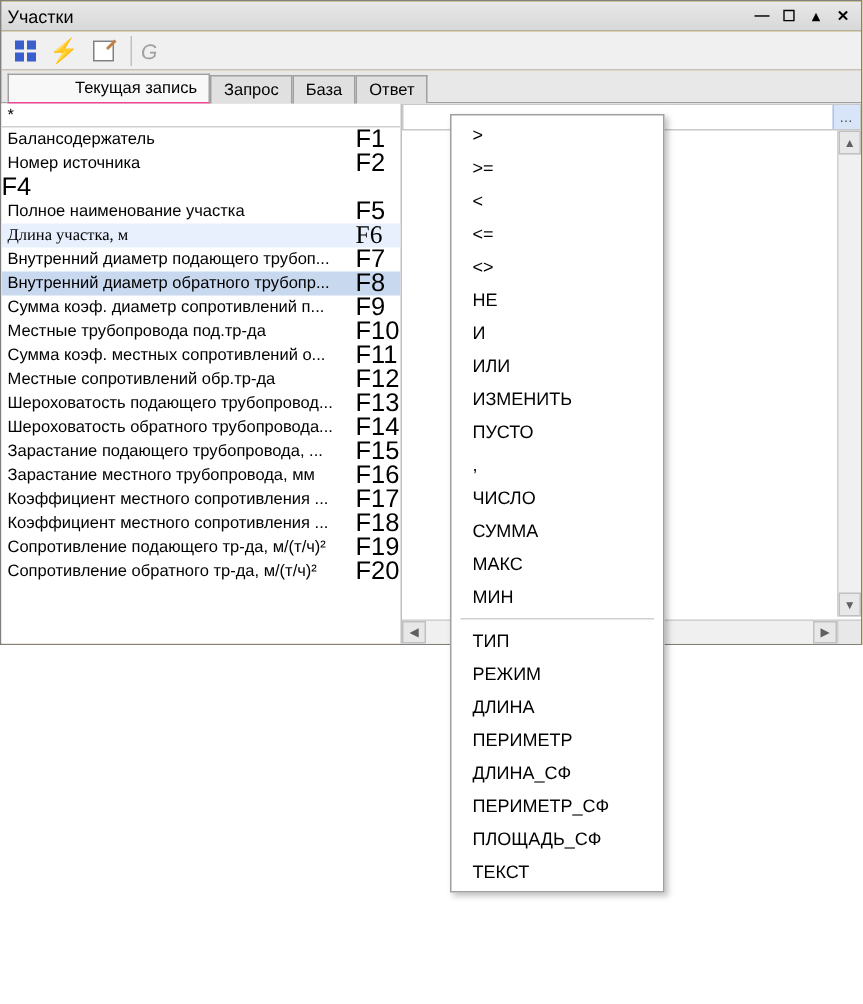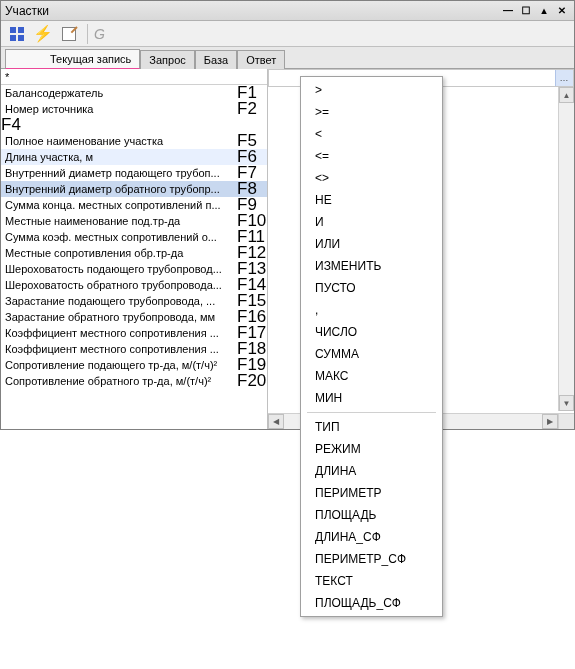--- a/index.html
+++ b/index.html
@@ -100,21 +100,21 @@
     text-overflow: ellipsis;
     font-size: 11px;
     color: #000;
   }
   .row .fld {
     width: 30px;
     text-align: left;
     font-size: 17px;
     color: #000;
   }
-  .row.hover { background: #e8f0fe; }
+  .row.hover { background: #e8f0fe; font-family: Liberation Serif, serif; }
   .row.selected { background: #c8d8ef; }
   .divider-row { border-bottom: 1px solid #d0d0d0; }
   .right-pane {
     flex: 1;
     position: relative;
     background: #fff;
   }
   .input-row {
     height: 18px;
     border: 1px solid #c8c8c8;
@@ -289,49 +289,49 @@
           </div>
           <div class="row">
             <div class="name">Внутренний диаметр подающего трубоп...</div>
             <div class="fld">F7</div>
           </div>
           <div class="row selected">
             <div class="name">Внутренний диаметр обратного трубопр...</div>
             <div class="fld">F8</div>
           </div>
           <div class="row">
-            <div class="name">Сумма конца. местных сопротивлений п...</div>
+            <div class="name">Сумма коэф. диаметр сопротивлений п...</div>
             <div class="fld">F9</div>
           </div>
           <div class="row">
-            <div class="name">Местные наименование под.тр-да</div>
+            <div class="name">Местные трубопровода под.тр-да</div>
             <div class="fld">F10</div>
           </div>
           <div class="row">
             <div class="name">Сумма коэф. местных сопротивлений о...</div>
             <div class="fld">F11</div>
           </div>
           <div class="row">
-            <div class="name">Местные сопротивления обр.тр-да</div>
+            <div class="name">Местные сопротивлений обр.тр-да</div>
             <div class="fld">F12</div>
           </div>
           <div class="row">
             <div class="name">Шероховатость подающего трубопровод...</div>
             <div class="fld">F13</div>
           </div>
           <div class="row">
             <div class="name">Шероховатость обратного трубопровода...</div>
             <div class="fld">F14</div>
           </div>
           <div class="row">
             <div class="name">Зарастание подающего трубопровода, ...</div>
             <div class="fld">F15</div>
           </div>
           <div class="row">
-            <div class="name">Зарастание обратного трубопровода, мм</div>
+            <div class="name">Зарастание местного трубопровода, мм</div>
             <div class="fld">F16</div>
           </div>
           <div class="row">
             <div class="name">Коэффициент местного сопротивления ...</div>
             <div class="fld">F17</div>
           </div>
           <div class="row">
             <div class="name">Коэффициент местного сопротивления ...</div>
             <div class="fld">F18</div>
           </div>
@@ -386,19 +386,18 @@
       <div class="menu-item">СУММА</div>
       <div class="menu-item">МАКС</div>
       <div class="menu-item">МИН</div>
     </div>
   <div class="menu-sep"></div>
   <div id="menu-g2">
       <div class="menu-item">ТИП</div>
       <div class="menu-item">РЕЖИМ</div>
       <div class="menu-item">ДЛИНА</div>
       <div class="menu-item">ПЕРИМЕТР</div>
-      <div class="menu-item">ПЛОЩАДЬ</div>
       <div class="menu-item">ДЛИНА_СФ</div>
       <div class="menu-item">ПЕРИМЕТР_СФ</div>
+      <div class="menu-item">ПЛОЩАДЬ_СФ</div>
       <div class="menu-item">ТЕКСТ</div>
-      <div class="menu-item">ПЛОЩАДЬ_СФ</div>
     </div>
 </div>
 
 </body></html>

